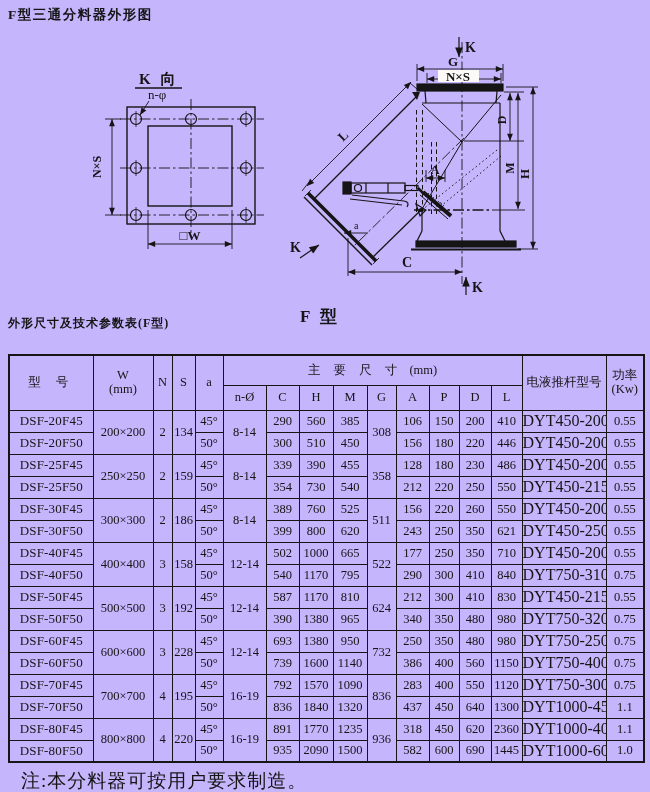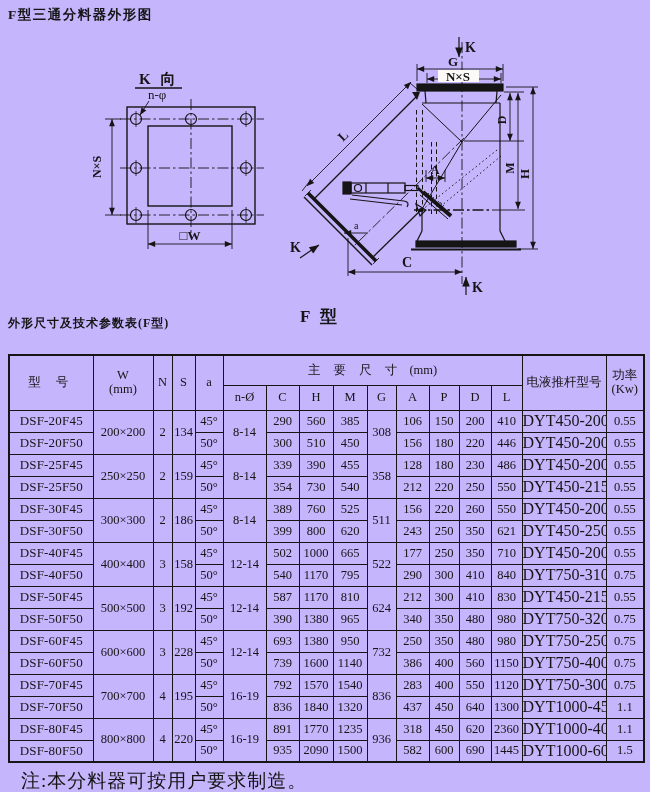--- a/index.html
+++ b/index.html
@@ -489,21 +489,21 @@
         </tr>
         <tr>
           <td class="c-model">DSF-70F45</td>
           <td rowspan="2">700×700</td>
           <td rowspan="2">4</td>
           <td rowspan="2">195</td>
           <td>45°</td>
           <td rowspan="2">16-19</td>
           <td>792</td>
           <td>1570</td>
-          <td>1540</td>
+          <td>1090</td>
           <td rowspan="2">836</td>
           <td>283</td>
           <td>400</td>
           <td>550</td>
           <td>1120</td>
           <td class="c-act">DYT750-300</td>
           <td>0.75</td>
         </tr>
         <tr>
           <td class="c-model">DSF-70F50</td>
@@ -540,20 +540,20 @@
           <td class="c-model">DSF-80F50</td>
           <td>50°</td>
           <td>935</td>
           <td>2090</td>
           <td>1500</td>
           <td>582</td>
           <td>600</td>
           <td>690</td>
           <td>1445</td>
           <td class="c-act">DYT1000-600</td>
-          <td>1.5</td>
+          <td>1.0</td>
         </tr>
       </tbody>
   </table>
 
   <div class="footnote">注:本分料器可按用户要求制造。</div>
 
 </div>
 
 </body></html>

